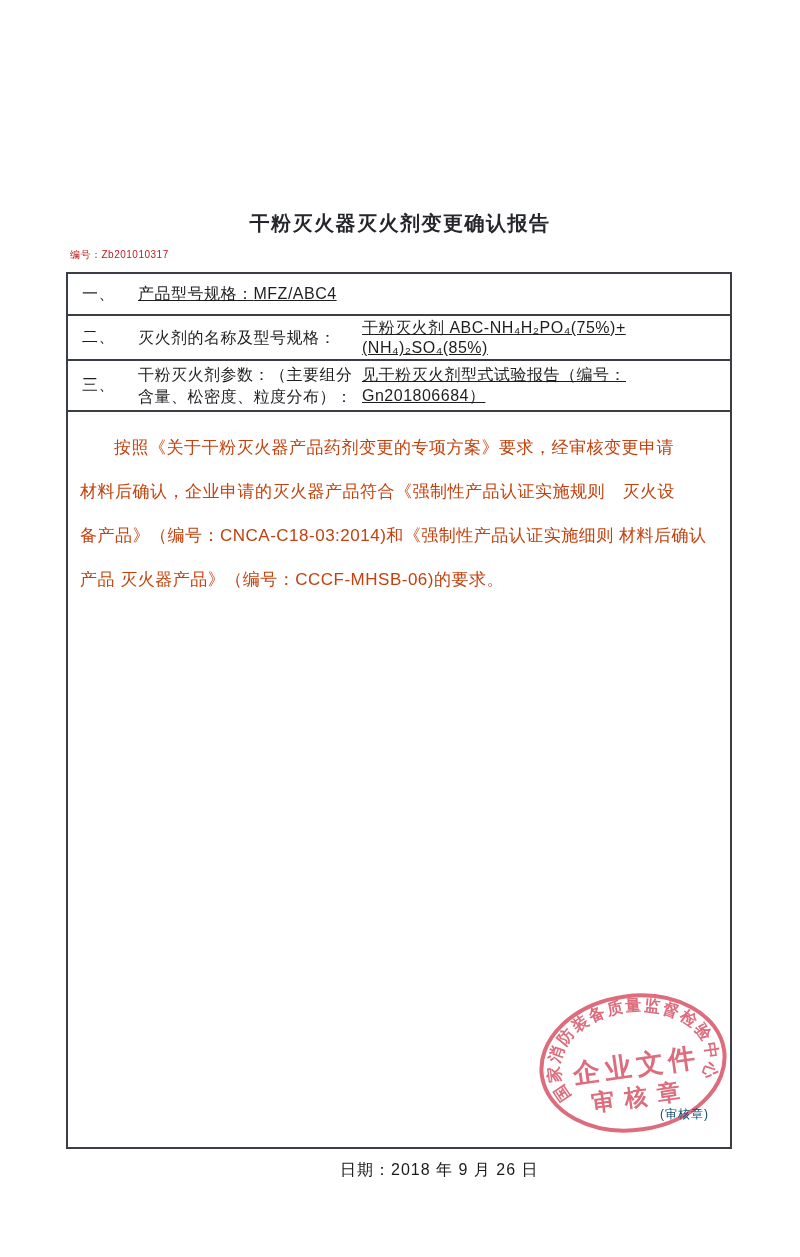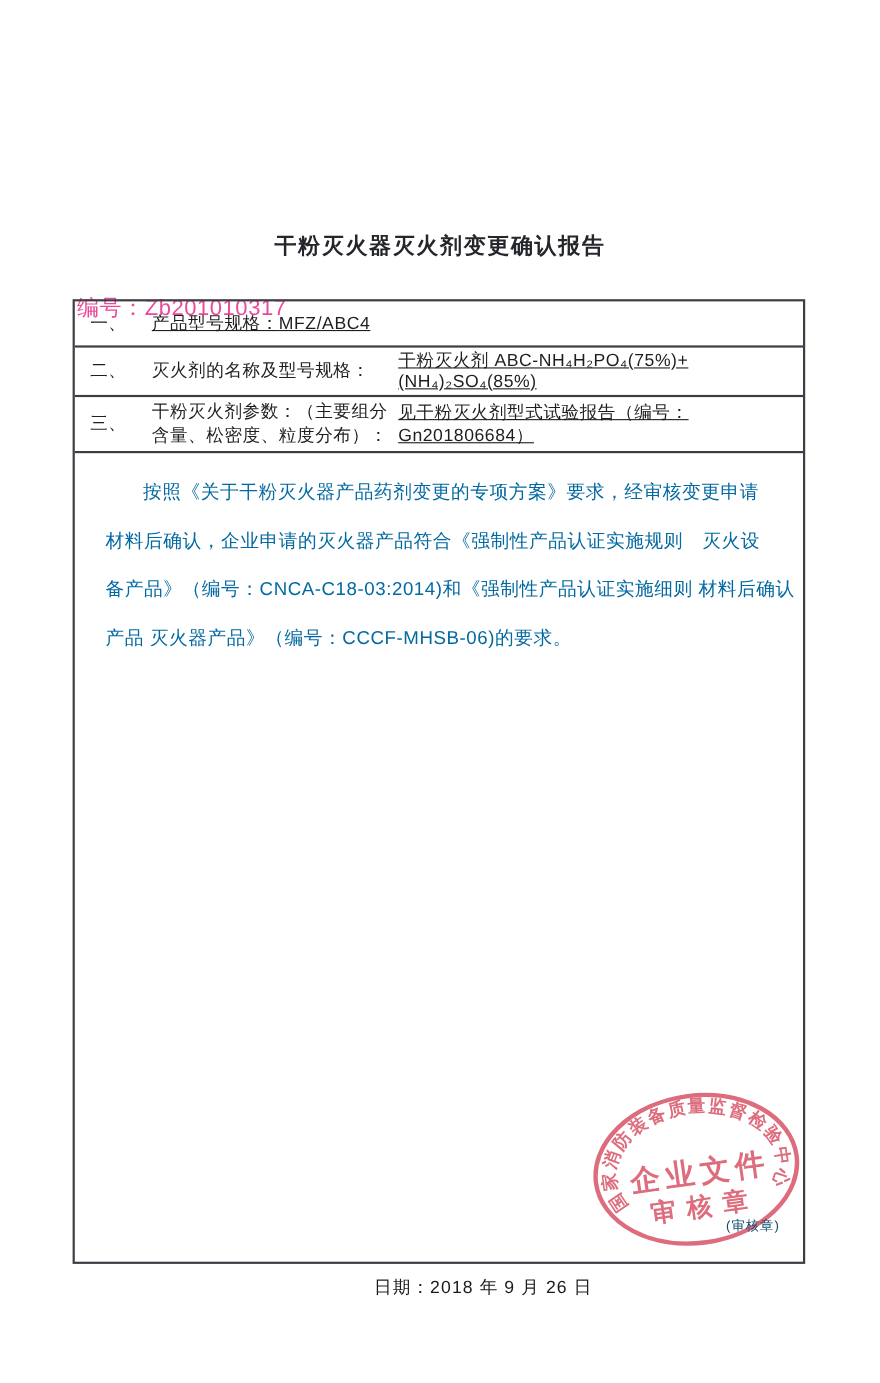--- a/index.html
+++ b/index.html
@@ -12,21 +12,21 @@
     overflow:hidden;
   }
   .title {
     position:absolute; top:210px; left:0; width:100%;
     text-align:center;
     font-size:20px; font-weight:700; letter-spacing:1.5px;
     color:#24262b;
   }
   .docno {
     position:absolute; left:70px; top:248px;
-    font-size:20px; letter-spacing:0.5px; color:#ec4899;margin-top:18px;
+    font-size:10px; letter-spacing:0.5px; color:#b91c1c;
   }
   .doc-table {
     position:absolute; left:66px; top:272px;
     width:662px; height:873px;
     border:2px solid #3b3e44;
     display:flex; flex-direction:column;
     font-size:16px;
   }
   .t-row {
     display:flex; align-items:center;
@@ -36,22 +36,21 @@
   .t-row.r1 { height:40px; }
   .t-row.r2 { height:43px; }
   .t-row.r3 { height:49px; }
   .cell-num { width:56px; padding-left:14px; flex:none; }
   .cell-label { width:224px; flex:none; line-height:1.35; }
   .cell-value { flex:1; padding-right:6px;text-decoration:underline; }
   .t-body { flex:1; position:relative; }
   .paragraph {
     padding:14px 10px 0 12px;
     font-size:17px; line-height:44px; letter-spacing:0.5px;
-    color:#0369a1;
-    margin-left:16px;
+    color:#c2410c;
   }
   .p-line { white-space:nowrap; }
   .p-line.first { text-indent:2em; }
   .date-line {
     position:absolute; left:272px; top:700px;
     font-size:16px; letter-spacing:1px; color:#1b1b1b;margin-top:48px;
   }
   .stamp-note {
     position:absolute; left:592px; top:694px;
     font-size:12px; color:#0c4a6e; letter-spacing:1px;

